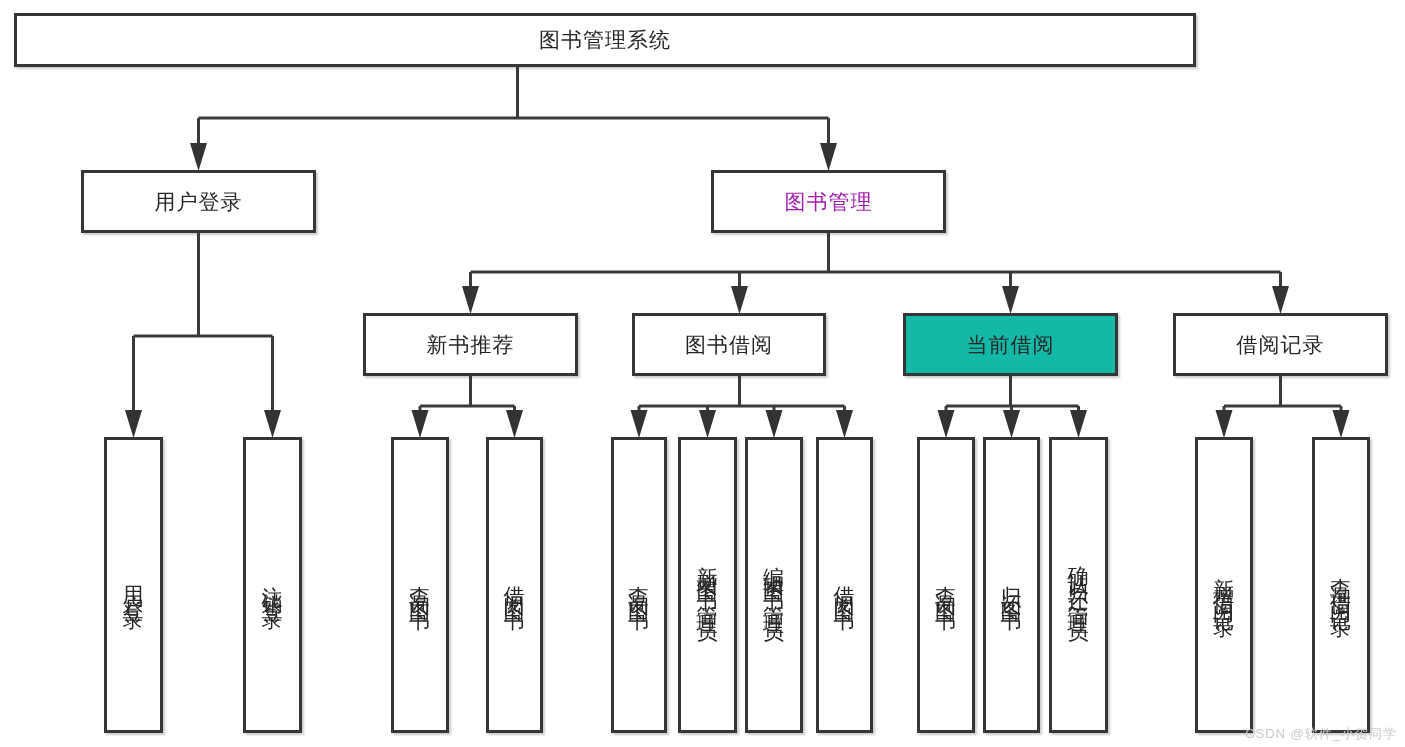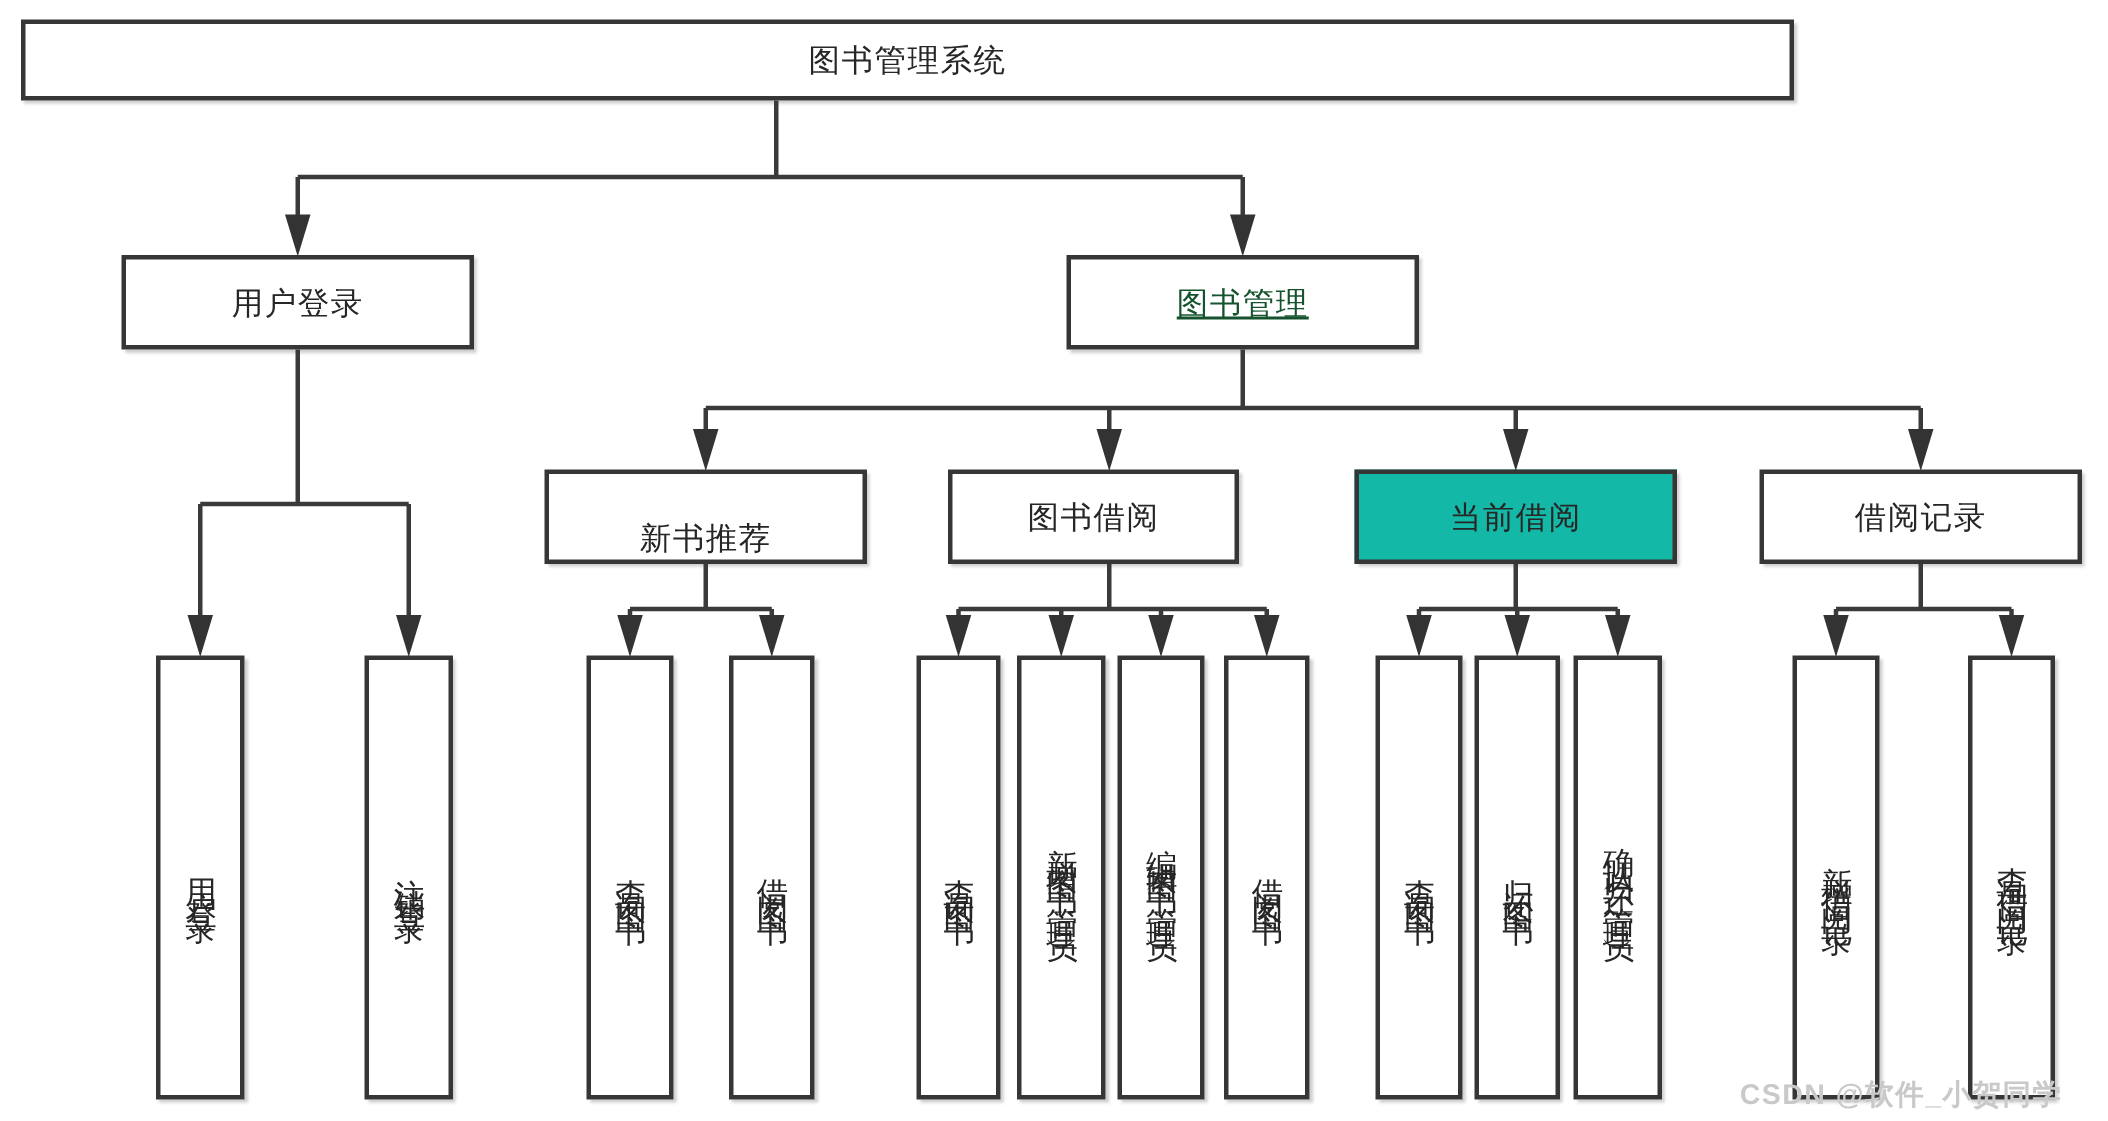--- a/index.html
+++ b/index.html
@@ -35,43 +35,42 @@
     color: #262626;
     line-height: 1;
   }
   svg.connectors {
     position: absolute;
     left: 0; top: 0;
     pointer-events: none;
   }
   .watermark {
     position: absolute;
-    right: 30px;
+    right: 8px;
     bottom: 4px;
-    font-size: 19px;
+    font-size: 13px;
     letter-spacing: 1px;
     white-space: nowrap;
-    font-weight: bold;
   }
 </style>
 </head>
 <body>
 
 <div class="canvas">
   <div id="nodes">
       <div class="node h" style="left: 14px; top: 13px; width: 1182px; height: 54px; border-color: rgb(54, 54, 54); background: rgb(255, 255, 255);">
         <span style="color: rgb(38, 38, 38);">图书管理系统</span>
       </div>
       <div class="node h" style="left: 81px; top: 170px; width: 235px; height: 63px; border-color: rgb(54, 54, 54); background: rgb(255, 255, 255);">
         <span style="color: rgb(38, 38, 38);">用户登录</span>
       </div>
       <div class="node h" style="left: 711px; top: 170px; width: 235px; height: 63px; border-color: rgb(54, 54, 54); background: rgb(255, 255, 255);">
-        <span style="color: #14532d; text-decoration: underline;">图书管理</span>
+        <span style="color: #a21caf;">图书管理</span>
       </div>
-      <div class="node h" style="left: 363px; top: 313px; width: 215px; height: 63px; border-color: rgb(54, 54, 54); background: rgb(255, 255, 255); align-items: flex-end;">
+      <div class="node h" style="left: 363px; top: 313px; width: 215px; height: 63px; border-color: rgb(54, 54, 54); background: rgb(255, 255, 255);">
         <span style="color: rgb(38, 38, 38);">新书推荐</span>
       </div>
       <div class="node h" style="left: 632px; top: 313px; width: 194px; height: 63px; border-color: rgb(54, 54, 54); background: rgb(255, 255, 255);">
         <span style="color: rgb(38, 38, 38);">图书借阅</span>
       </div>
       <div class="node h" style="left: 903px; top: 313px; width: 215px; height: 63px; border-color: rgb(54, 54, 54); background: #14b8a6;">
         <span style="color: rgb(38, 38, 38);">当前借阅</span>
       </div>
       <div class="node h" style="left: 1173px; top: 313px; width: 215px; height: 63px; border-color: rgb(54, 54, 54); background: rgb(255, 255, 255);">
         <span style="color: rgb(38, 38, 38);">借阅记录</span>

